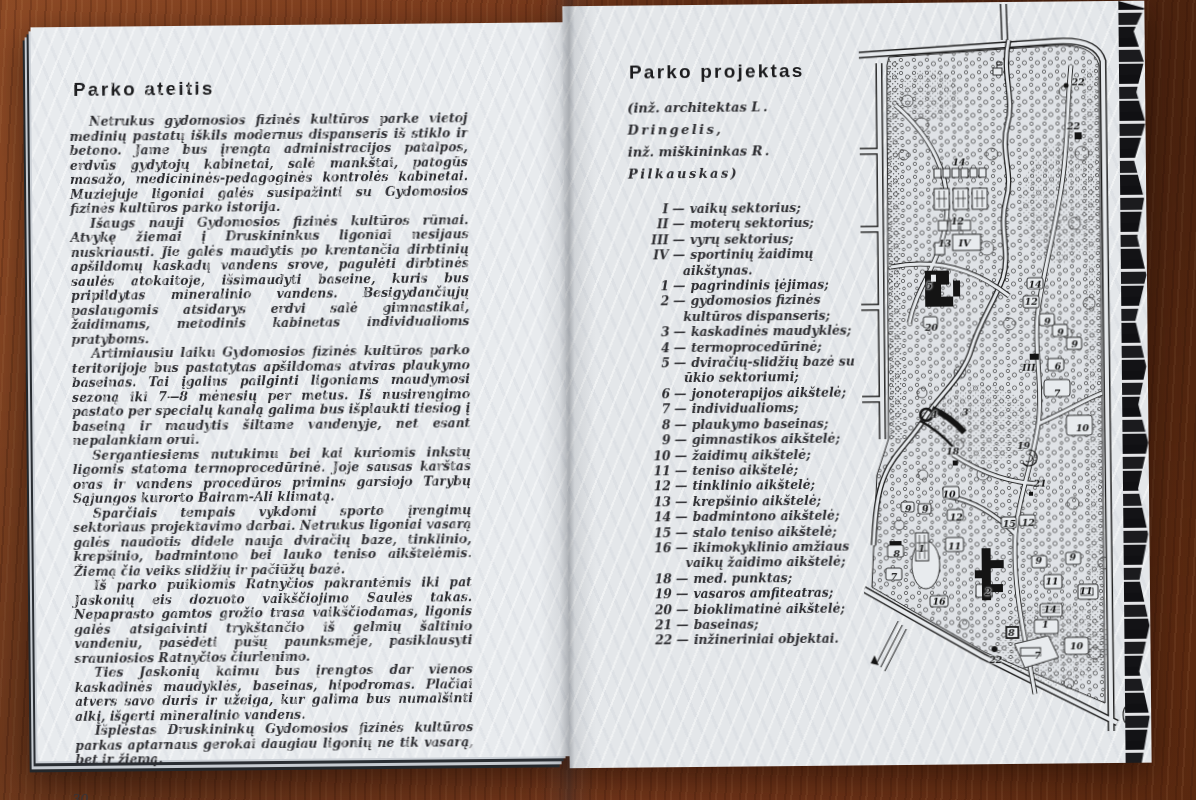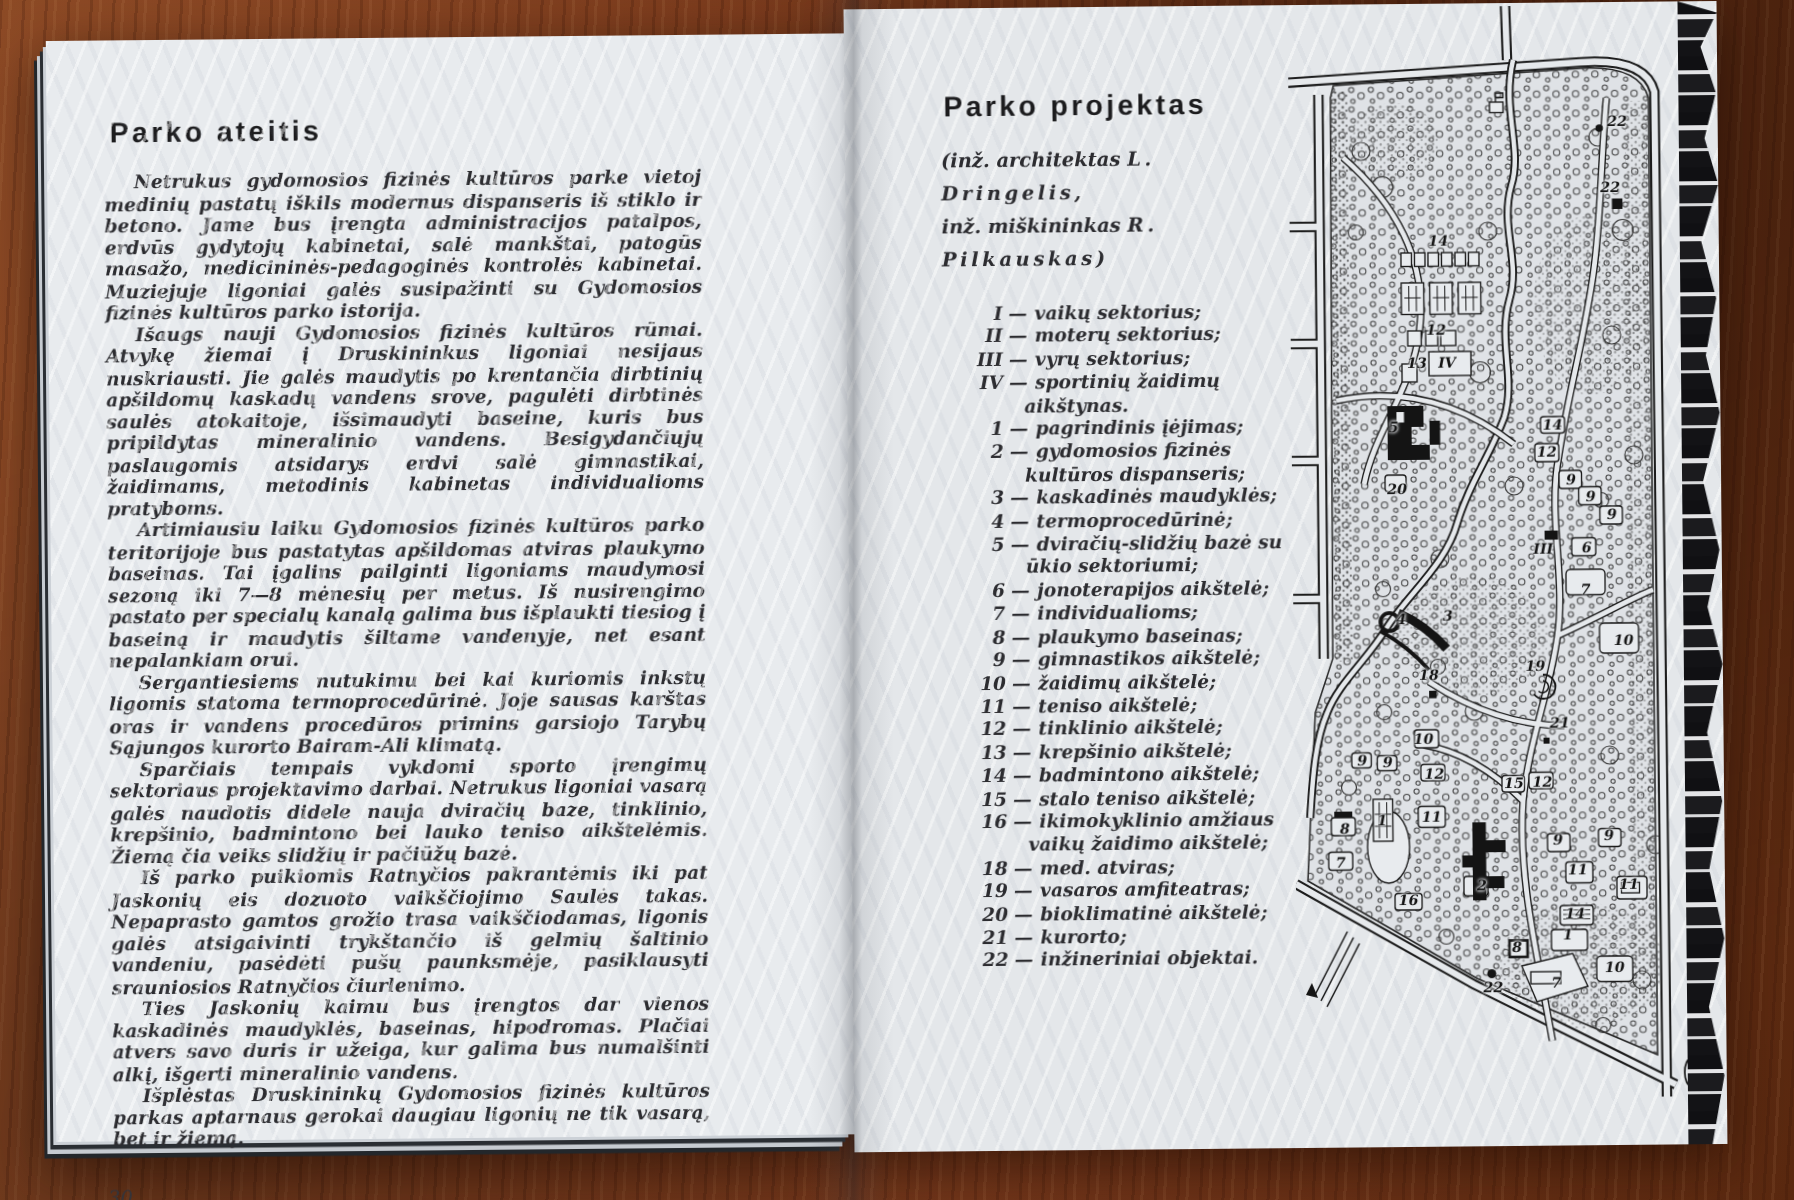--- a/index.html
+++ b/index.html
@@ -149,27 +149,27 @@
           <li><span class="lg-label">12</span><span class="lg-dash">—</span><span>tinklinio aikštelė;</span></li>
 
           <li><span class="lg-label">13</span><span class="lg-dash">—</span><span>krepšinio aikštelė;</span></li>
 
           <li><span class="lg-label">14</span><span class="lg-dash">—</span><span>badmintono aikštelė;</span></li>
 
           <li><span class="lg-label">15</span><span class="lg-dash">—</span><span>stalo teniso aikštelė;</span></li>
 
           <li><span class="lg-label">16</span><span class="lg-dash">—</span><span>ikimokyklinio amžiaus vaikų žaidimo aikštelė;</span></li>
 
-          <li><span class="lg-label">18</span><span class="lg-dash">—</span><span>med. atviras;</span></li>
+          <li><span class="lg-label">18</span><span class="lg-dash">—</span><span>med. punktas;</span></li>
 
           <li><span class="lg-label">19</span><span class="lg-dash">—</span><span>vasaros amfiteatras;</span></li>
 
           <li><span class="lg-label">20</span><span class="lg-dash">—</span><span>bioklimatinė aikštelė;</span></li>
 
-          <li><span class="lg-label">21</span><span class="lg-dash">—</span><span>kurorto;</span></li>
+          <li><span class="lg-label">21</span><span class="lg-dash">—</span><span>baseinas;</span></li>
 
           <li><span class="lg-label">22</span><span class="lg-dash">—</span><span>inžineriniai objektai.</span></li>
         </ul>
     </div>
 
     <div class="map-wrap">
       <svg viewBox="0 0 277 752" width="277" height="752">
         <defs>
           <pattern id="trees" width="13" height="13" patternUnits="userSpaceOnUse">
             <circle cx="3" cy="3" r="1.7" fill="none" stroke="#3c3c3c" stroke-width="0.7"></circle>

